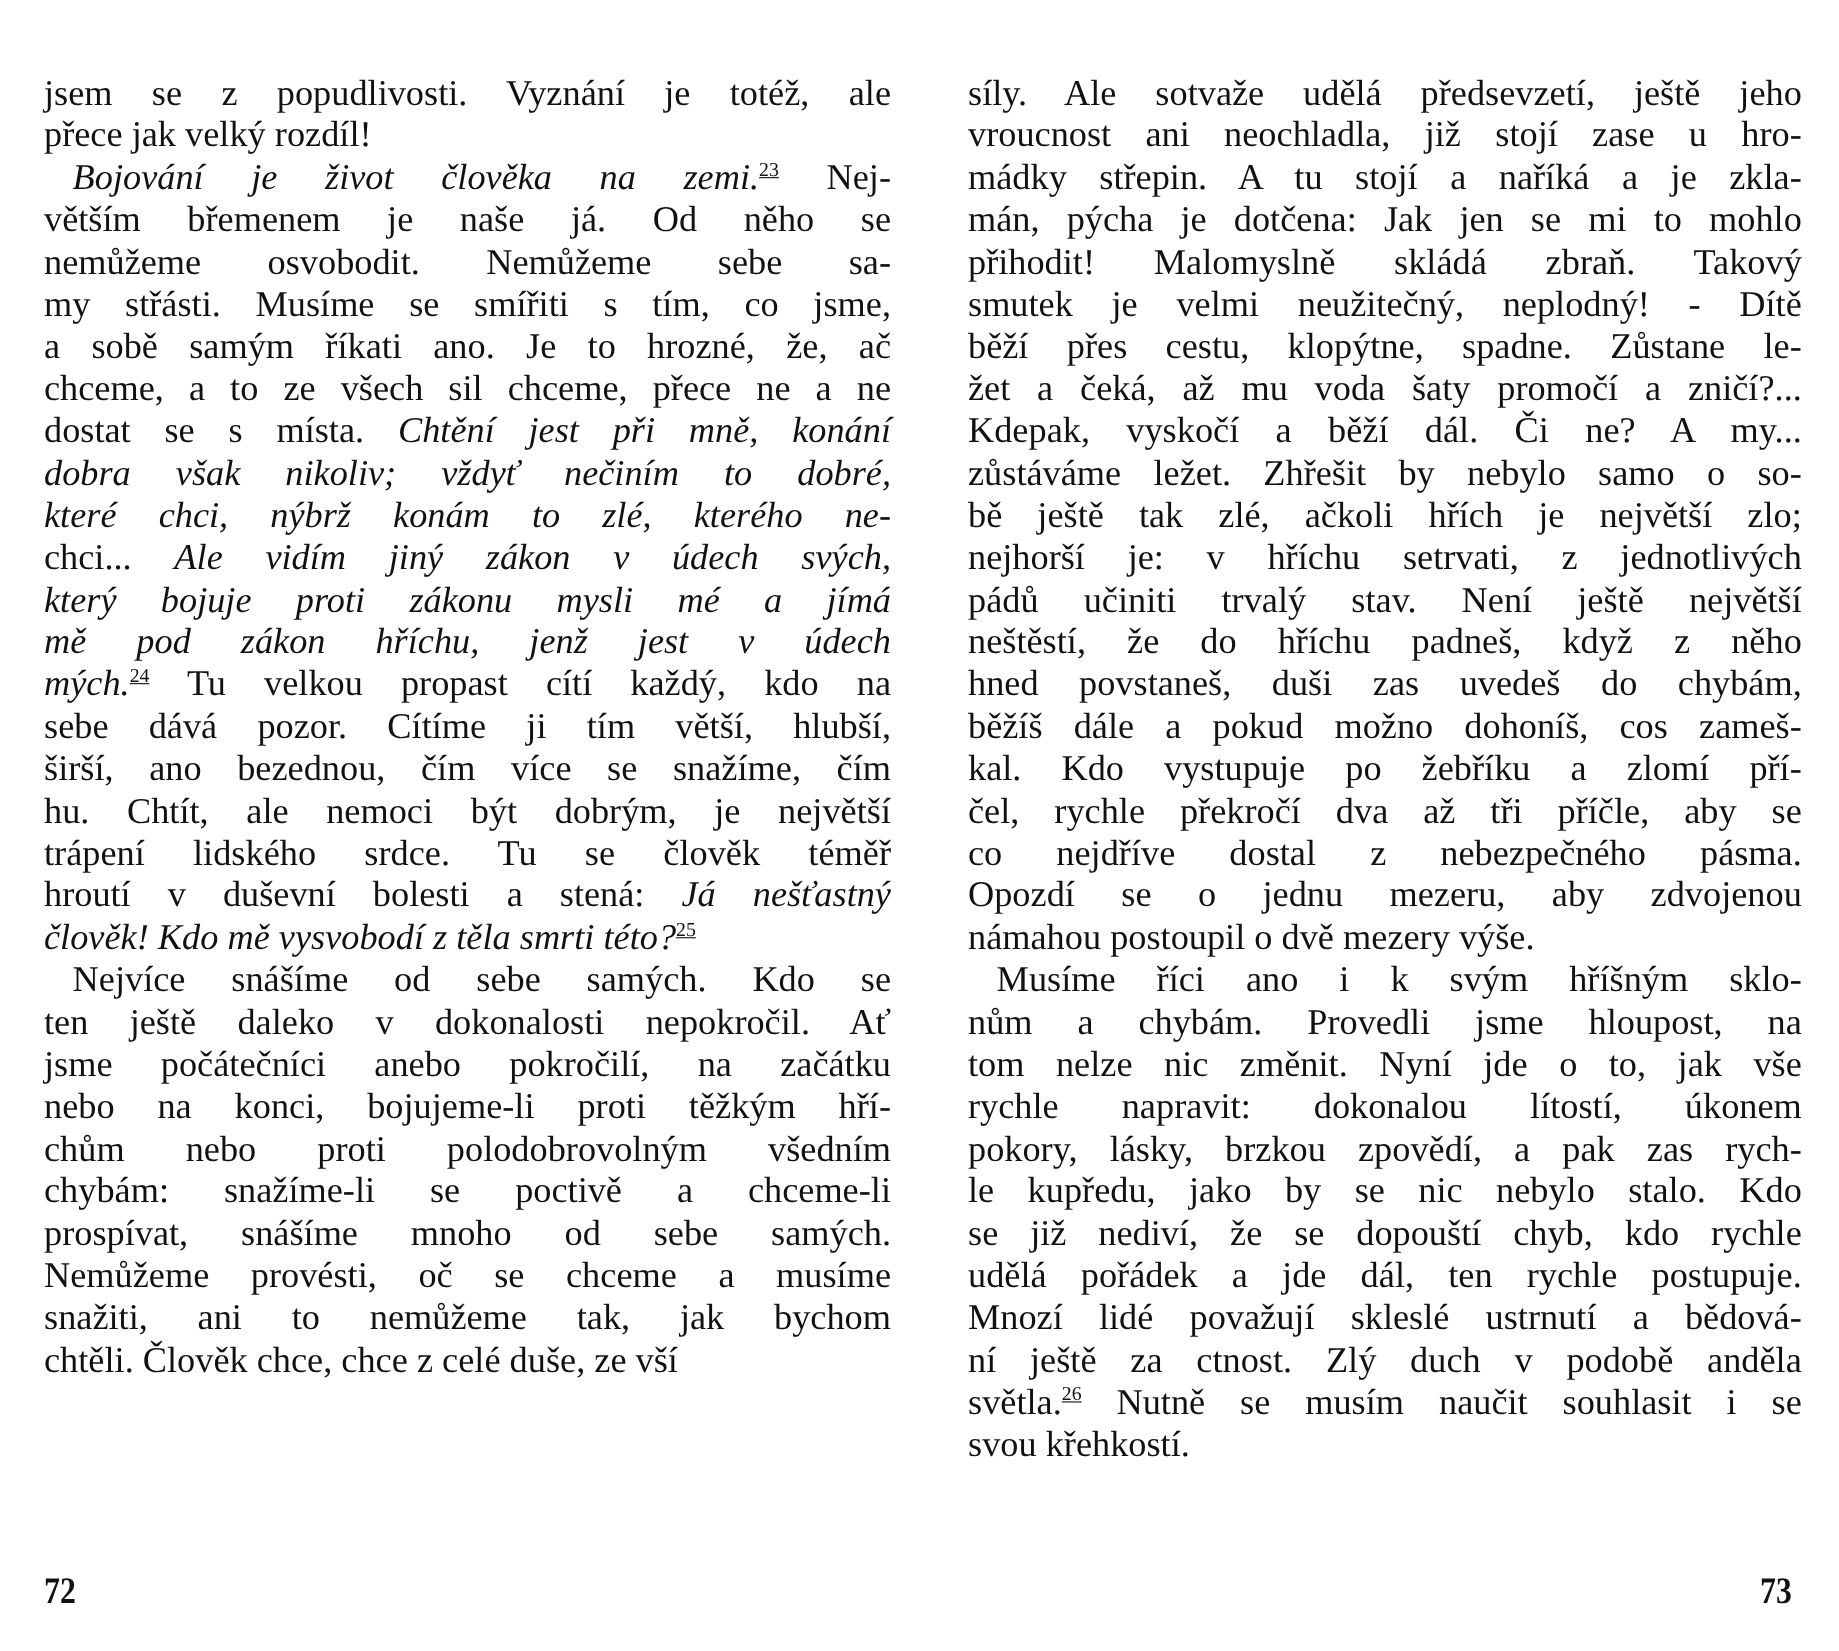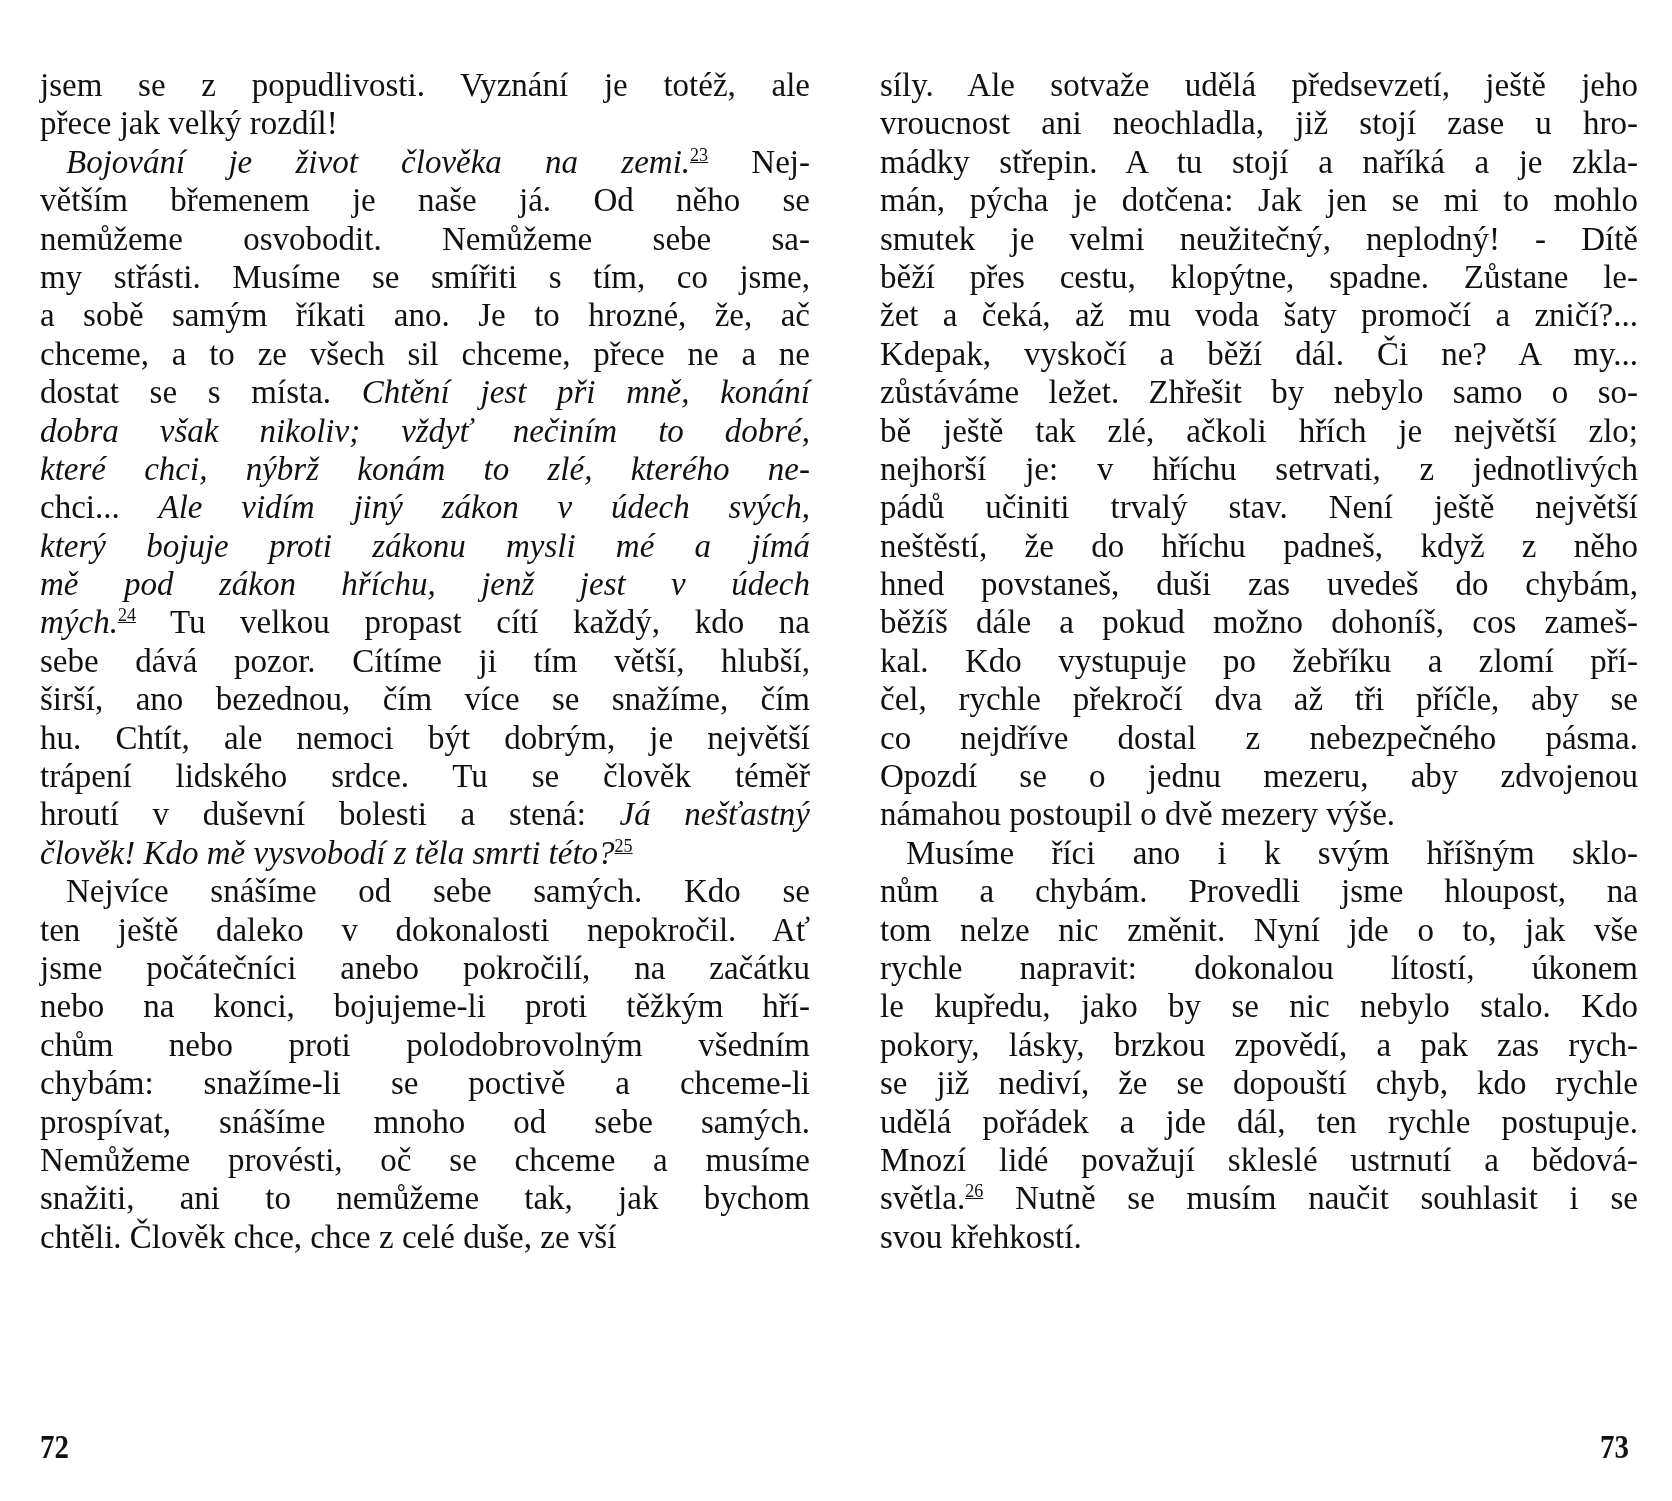--- a/index.html
+++ b/index.html
@@ -56,44 +56,46 @@
       <span class="line"><span>snažiti, ani to nemůžeme tak, jak bychom</span></span>
       <span class="line last"><span>chtěli. Člověk chce, chce z celé duše, ze vší</span></span>
     </div>
 </div>
 <div class="page page-right">
   <div class="page-text">
       <span class="line"><span>síly. Ale sotvaže udělá předsevzetí, ještě jeho</span></span>
       <span class="line"><span>vroucnost ani neochladla, již stojí zase u hro-</span></span>
       <span class="line"><span>mádky střepin. A tu stojí a naříká a je zkla-</span></span>
       <span class="line"><span>mán, pýcha je dotčena: Jak jen se mi to mohlo</span></span>
+      <span class="line"><span>přihodit! Malomyslně skládá zbraň. Takový</span></span>
       <span class="line"><span>smutek je velmi neužitečný, neplodný! - Dítě</span></span>
       <span class="line"><span>běží přes cestu, klopýtne, spadne. Zůstane le-</span></span>
       <span class="line"><span>žet a čeká, až mu voda šaty promočí a zničí?...</span></span>
       <span class="line"><span>Kdepak, vyskočí a běží dál. Či ne? A my...</span></span>
       <span class="line"><span>zůstáváme ležet. Zhřešit by nebylo samo o so-</span></span>
       <span class="line"><span>bě ještě tak zlé, ačkoli hřích je největší zlo;</span></span>
       <span class="line"><span>nejhorší je: v hříchu setrvati, z jednotlivých</span></span>
       <span class="line"><span>pádů učiniti trvalý stav. Není ještě největší</span></span>
       <span class="line"><span>neštěstí, že do hříchu padneš, když z něho</span></span>
       <span class="line"><span>hned povstaneš, duši zas uvedeš do chybám,</span></span>
       <span class="line"><span>běžíš dále a pokud možno dohoníš, cos zameš-</span></span>
       <span class="line"><span>kal. Kdo vystupuje po žebříku a zlomí pří-</span></span>
       <span class="line"><span>čel, rychle překročí dva až tři příčle, aby se</span></span>
       <span class="line"><span>co nejdříve dostal z nebezpečného pásma.</span></span>
       <span class="line"><span>Opozdí se o jednu mezeru, aby zdvojenou</span></span>
       <span class="line last"><span>námahou postoupil o dvě mezery výše.</span></span>
       <span class="line indent"><span>Musíme říci ano i k svým hříšným sklo-</span></span>
       <span class="line"><span>nům a chybám. Provedli jsme hloupost, na</span></span>
       <span class="line"><span>tom nelze nic změnit. Nyní jde o to, jak vše</span></span>
       <span class="line"><span>rychle napravit: dokonalou lítostí, úkonem</span></span>
+      <span class="line"><span>pokory, lásky, brzkou zpovědí, a pak zas rych-</span></span>
       <span class="line"><span>le kupředu, jako by se nic nebylo stalo. Kdo</span></span>
-      <span class="line"><span>pokory, lásky, brzkou zpovědí, a pak zas rych-</span></span>
       <span class="line"><span>se již nediví, že se dopouští chyb, kdo rychle</span></span>
       <span class="line"><span>udělá pořádek a jde dál, ten rychle postupuje.</span></span>
       <span class="line"><span>Mnozí lidé považují skleslé ustrnutí a bědová-</span></span>
+      <span class="line"><span>ní ještě za ctnost. Zlý duch v podobě anděla</span></span>
       <span class="line"><span>světla.</span><sup>26</sup><span> Nutně se musím naučit souhlasit i se</span></span>
       <span class="line last"><span>svou křehkostí.</span></span>
     </div>
 </div>
 
 <div class="page-number pn-left">72</div>
 <div class="page-number pn-right">73</div>
 
 </body></html>

